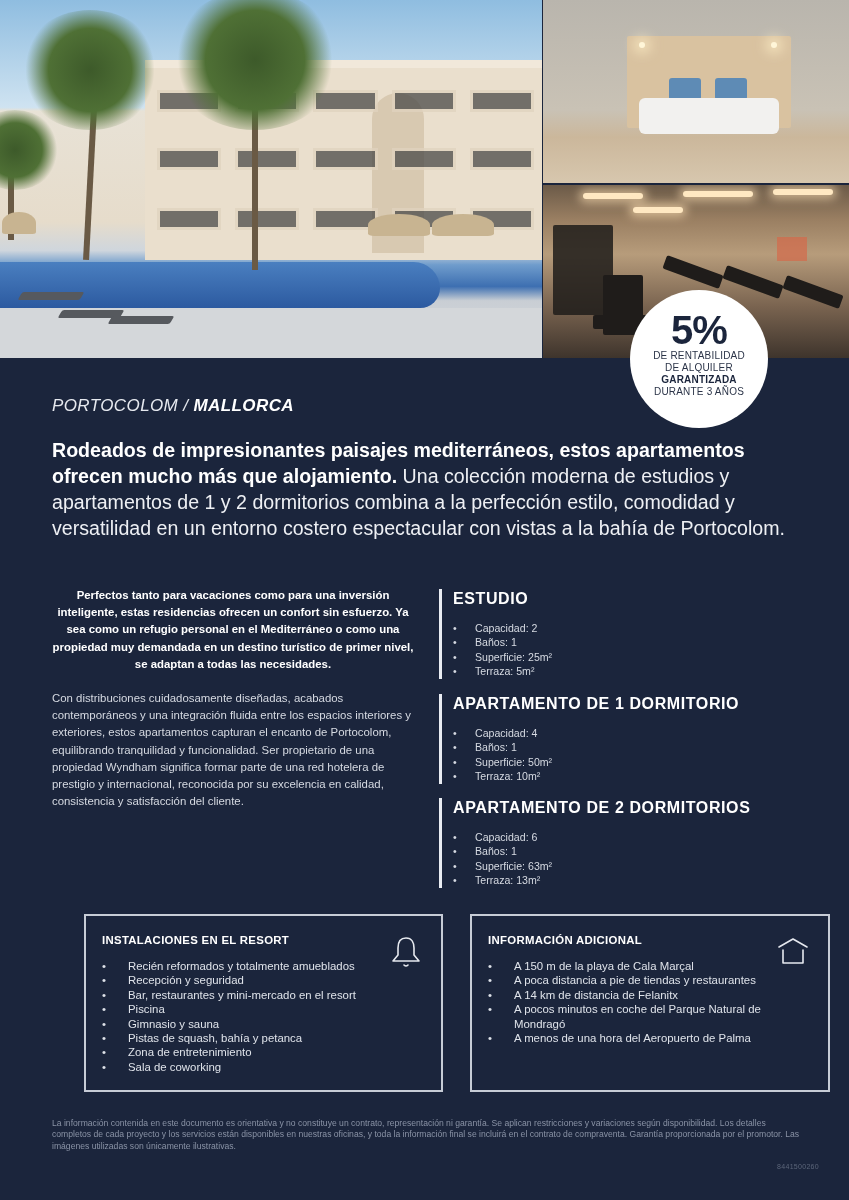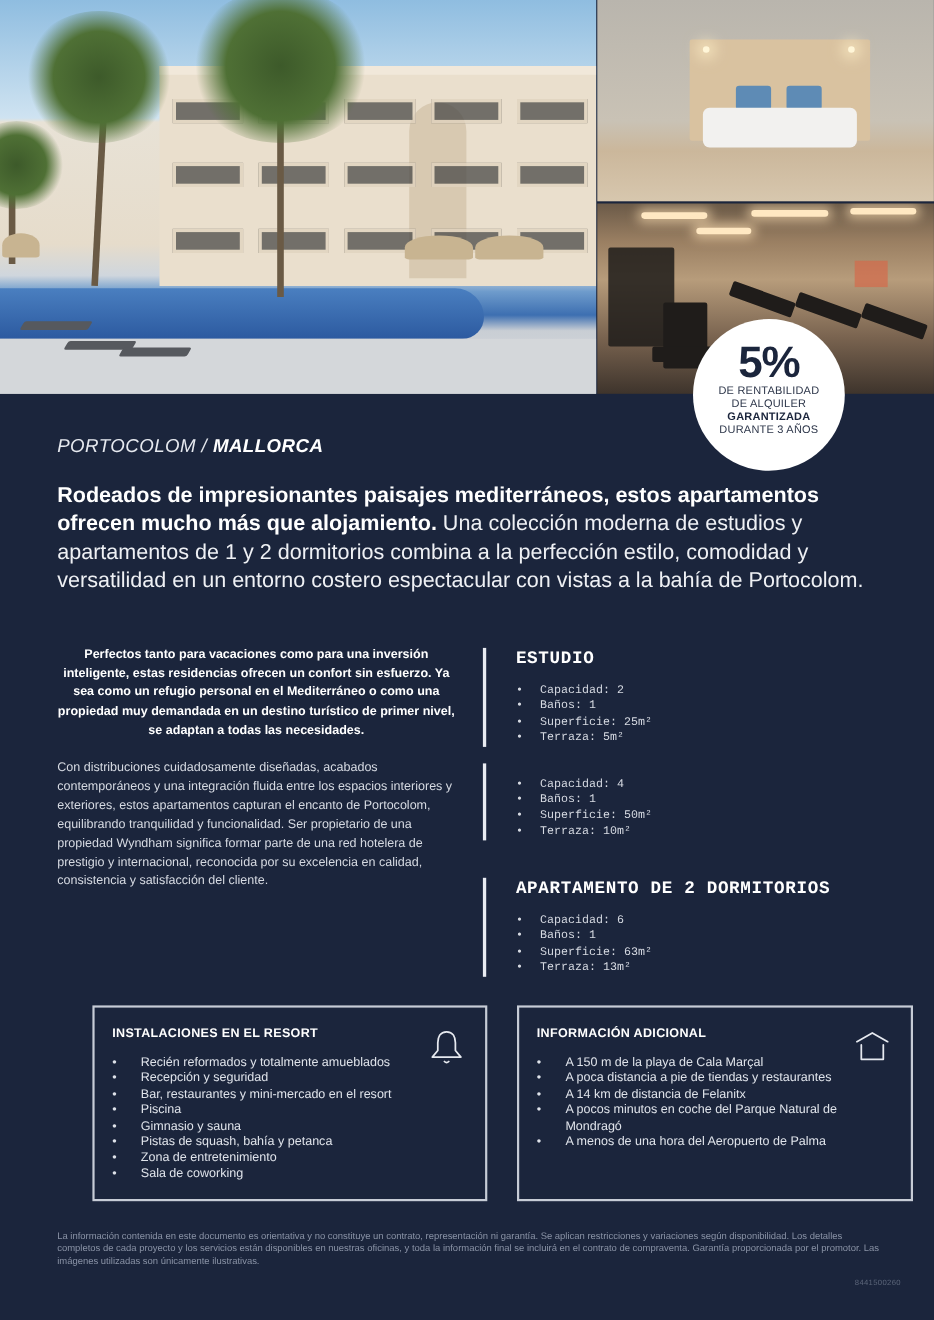--- a/index.html
+++ b/index.html
@@ -45,21 +45,21 @@
   .location { position: absolute; left: 52px; top: 396px; font-size: 17px; letter-spacing: .4px; color: #e6e9ef; font-style: italic; }
   .location b { font-weight: 700; color: #ffffff; }
 
   .lead { position: absolute; left: 52px; top: 437px; width: 760px; font-size: 19.6px; line-height: 26px; color: #eef0f4; }
   .lead b { font-weight: 700; color: #ffffff; }
 
   .left-col { position: absolute; left: 52px; top: 587px; width: 362px; }
   .intro-bold { font-size: 11.4px; line-height: 17.2px; font-weight: 700; color: #ffffff; text-align: center; }
   .intro-regular { margin-top: 17px; font-size: 11.4px; line-height: 17.2px; color: #d6dae2; }
 
-  .unit { position: absolute; left: 439px; width: 370px; border-left: 3px solid #e9ecf2; padding-left: 27px; font-family: Liberation Mono, monospace; }
+  .unit { position: absolute; left: 439px; width: 370px; border-left: 3px solid #e9ecf2; padding-left: 11px; }
   .unit h3 { font-size: 16px; font-weight: 700; letter-spacing: .6px; color: #ffffff; line-height: 20px; }
   .unit ul { list-style: none; margin-top: 12px; }
   .unit li { font-size: 10.6px; line-height: 14.4px; color: #d6dae2; display: flex; }
   .unit li .dot { width: 22px; color: #d6dae2; }
 
   
   .box { position: absolute; top: 914px; height: 178px; border: 2px solid #c7ccd6; padding: 18px 16px 0 16px; margin-left: 32px; }
   .box h4 { font-size: 11.4px; font-weight: 700; letter-spacing: .3px; color: #ffffff; }
   .box ul { list-style: none; margin-top: 13px; }
   .box li { font-size: 11.4px; line-height: 14.4px; color: #dfe3ea; display: flex; }
@@ -179,20 +179,21 @@
         <span>Superficie: 25m²</span>
       </li>
     <li>
         <span class="dot">•</span>
         <span>Terraza: 5m²</span>
       </li>
   </ul>
 </div>
 
 <div class="unit" style="top:694px">
+  <h3>APARTAMENTO DE 1 DORMITORIO</h3>
   <ul>
     <li>
         <span class="dot">•</span>
         <span>Capacidad: 4</span>
       </li>
     <li>
         <span class="dot">•</span>
         <span>Baños: 1</span>
       </li>
     <li>

